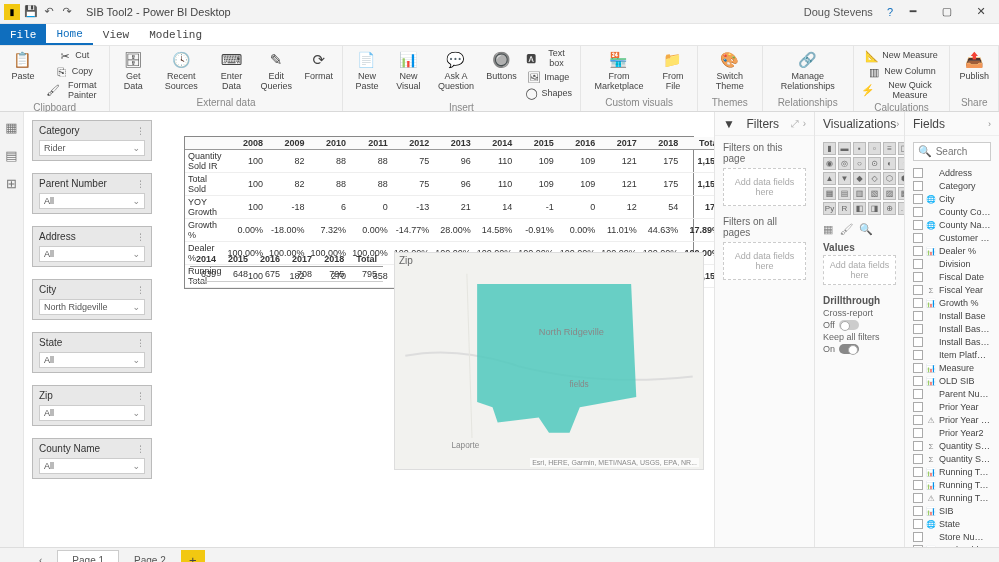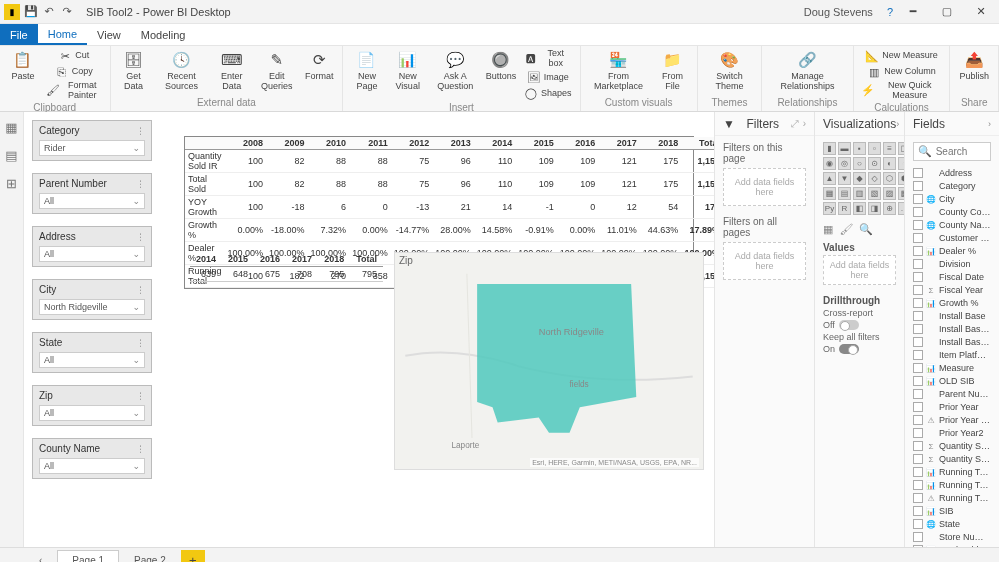--- a/index.html
+++ b/index.html
@@ -6,21 +6,21 @@
 body { width:999px; height:562px; background:#fff; overflow:hidden; font-size:11px; color:#333; }
 .titlebar { height:24px; background:#f3f3f3; display:flex; align-items:center; padding:0 4px; border-bottom:1px solid #e5e5e5; }
 .titlebar .pbi-icon { width:16px;height:16px;background:#f2c811;margin-right:4px;display:flex;align-items:center;justify-content:center;font-size:9px;color:#000; }
 .titlebar .qat { display:flex;gap:4px;margin-right:12px; }
 .titlebar .qat span { width:14px;height:14px;display:flex;align-items:center;justify-content:center;color:#555; }
 .titlebar .title { color:#444;font-size:11px; }
 .titlebar .right { margin-left:auto;display:flex;align-items:center;gap:6px; }
 .titlebar .user { color:#555;font-size:11px;margin-right:8px; }
 .titlebar .winbtn { width:28px;height:20px;display:flex;align-items:center;justify-content:center;color:#444;font-size:11px; }
 .menubar { height:22px;background:#fff;display:flex;align-items:stretch;border-bottom:1px solid #e5e5e5; }
-.menubar .tab { padding:0 10px;display:flex;align-items:center;font-size:11px;color:#444; }
+.menubar .tab { padding:0 10px;display:flex;align-items:center;font-size:11px;color:#444;font-family:Liberation Mono, monospace; }
 .menubar .tab.file { background:#0f6ebe;color:#fff; }
 .menubar .tab.active { color:#0f6ebe;border-bottom:2px solid #0f6ebe; }
 .ribbon { height:66px;background:#f7f7f7;border-bottom:1px solid #d9d9d9;display:flex;align-items:stretch; }
 .rgroup { border-right:1px solid #e5e5e5;padding:2px 6px;display:flex;flex-direction:column;justify-content:space-between; }
 .rgroup .btns { display:flex;gap:4px;align-items:flex-start;flex:1; }
 .rbtn { display:flex;flex-direction:column;align-items:center;justify-content:center;gap:2px;padding:2px 3px;min-width:34px; }
 .rbtn .ico { width:20px;height:20px;display:flex;align-items:center;justify-content:center;color:#444;font-size:15px; }
 .rbtn .lbl { font-size:9px;color:#444;text-align:center;line-height:1.1; }
 .rbtn.small { flex-direction:row;min-width:auto;gap:3px;padding:1px 2px; }
 .rbtn.small .ico { width:14px;height:14px;font-size:11px; }
@@ -155,21 +155,21 @@
           <span class="ico">⟳</span>
           <span class="lbl">Format</span>
         </div>
     </div>
     <div class="gname">External data</div>
   </div>
   <div class="rgroup">
     <div class="btns">
       <div class="rbtn">
           <span class="ico">📄</span>
-          <span class="lbl">New Page</span>
+          <span class="lbl">New Paste</span>
         </div>
       <div class="rbtn">
           <span class="ico">📊</span>
           <span class="lbl">New Visual</span>
         </div>
       <div class="rbtn">
           <span class="ico">💬</span>
           <span class="lbl">Ask A Question</span>
         </div>
       <div class="rbtn">

